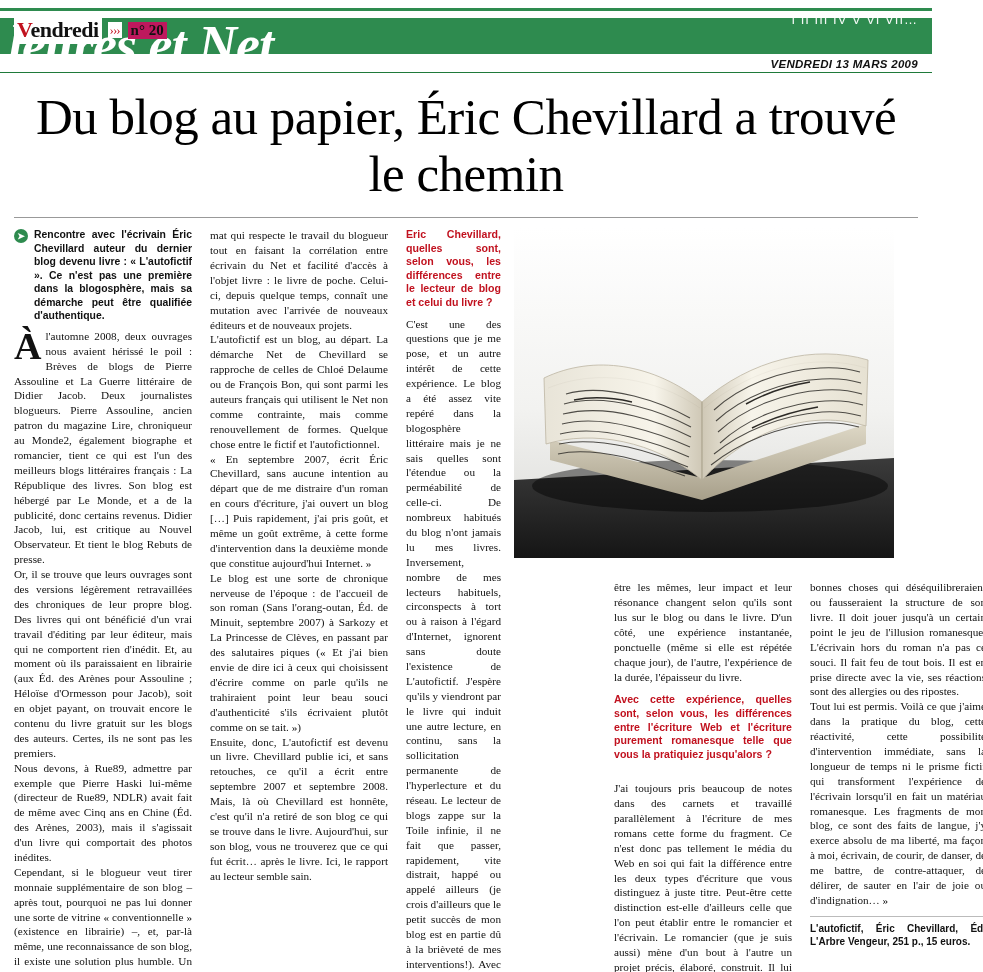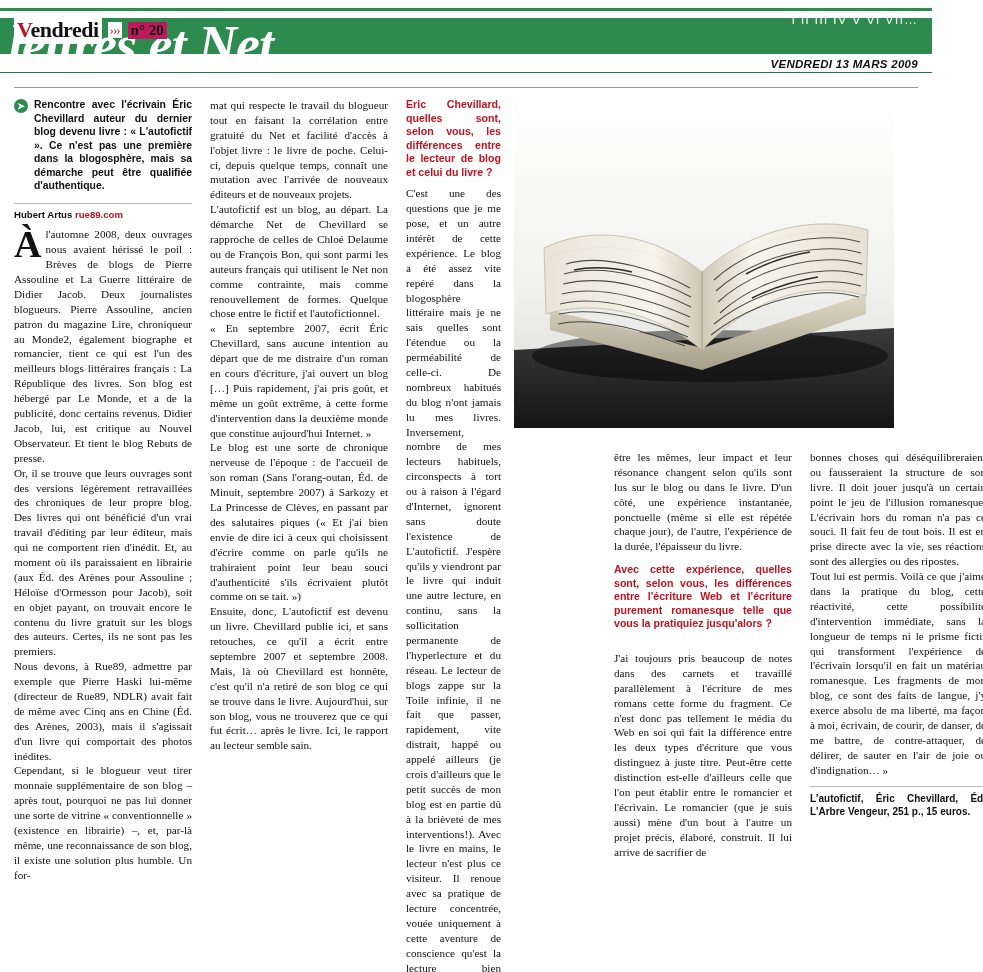--- a/index.html
+++ b/index.html
@@ -237,41 +237,38 @@
       <span class="brand-name"><span class="v-red">V</span><span>endredi</span></span>
       <span class="brand-arrows">›››</span>
       <span class="brand-num">n° 20</span>
     </div>
 
     <div class="mast-title">lettres et Net</div>
     <div class="mast-right-marks">I II III IV V VI VII…</div>
     <div class="mast-date">VENDREDI 13 MARS 2009</div>
   </div>
 
+  <h1 class="headline">Du blog au papier, Éric Chevillard a trouvé le chemin</h1>
   <div class="rule-under-head"></div>
 
   <div class="content">
 
     <div class="col" id="col1">
       <div class="standfirst">
         <span class="bullet-arrow">➤</span>
         <span>Rencontre avec l'écrivain Éric Chevillard auteur du dernier blog devenu livre : « L'autofictif ». Ce n'est pas une première dans la blogosphère, mais sa démarche peut être qualifiée d'authentique.</span>
       </div>
-      <div class="byline">
-        <span>Hubert Artus</span>
-        <span class="rue">rue89.com</span>
-      </div>
       <p class="dropcap-para"><span class="dropcap">À</span><span> l'automne 2008, deux ouvrages nous avaient hérissé le poil : Brèves de blogs de Pierre Assouline et La Guerre littéraire de Didier Jacob. Deux journalistes blogueurs. Pierre Assouline, ancien patron du magazine Lire, chroniqueur au Monde2, également biographe et romancier, tient ce qui est l'un des meilleurs blogs littéraires français : La République des livres. Son blog est hébergé par Le Monde, et a de la publicité, donc certains revenus. Didier Jacob, lui, est critique au Nouvel Observateur. Et tient le blog Rebuts de presse.</span></p>
       <p class="sp">Or, il se trouve que leurs ouvrages sont des versions légèrement retravaillées des chroniques de leur propre blog. Des livres qui ont bénéficié d'un vrai travail d'éditing par leur éditeur, mais qui ne comportent rien d'inédit. Et, au moment où ils paraissaient en librairie (aux Éd. des Arènes pour Assouline ; Héloïse d'Ormesson pour Jacob), soit en objet payant, on trouvait encore le contenu du livre gratuit sur les blogs des auteurs. Certes, ils ne sont pas les premiers.</p>
       <p class="sp">Nous devons, à Rue89, admettre par exemple que Pierre Haski lui-même (directeur de Rue89, NDLR) avait fait de même avec Cinq ans en Chine (Éd. des Arènes, 2003), mais il s'agissait d'un livre qui comportait des photos inédites.</p>
       <p class="sp">Cependant, si le blogueur veut tirer monnaie supplémentaire de son blog – après tout, pourquoi ne pas lui donner une sorte de vitrine « conventionnelle » (existence en librairie) –, et, par-là même, une reconnaissance de son blog, il existe une solution plus humble. Un for-</p>
     </div>
 
     <div class="col" id="col2">
-      <p>mat qui respecte le travail du blogueur tout en faisant la corrélation entre gratuité du Net et facilité d'accès à l'objet livre : le livre de poche. Celui-ci, depuis quelque temps, connaît une mutation avec l'arrivée de nouveaux éditeurs et de nouveaux projets.</p>
+      <p>mat qui respecte le travail du blogueur tout en faisant la corrélation entre écrivain du Net et facilité d'accès à l'objet livre : le livre de poche. Celui-ci, depuis quelque temps, connaît une mutation avec l'arrivée de nouveaux éditeurs et de nouveaux projets.</p>
       <p class="sp">L'autofictif est un blog, au départ. La démarche Net de Chevillard se rapproche de celles de Chloé Delaume ou de François Bon, qui sont parmi les auteurs français qui utilisent le Net non comme contrainte, mais comme renouvellement de formes. Quelque chose entre le fictif et l'autofictionnel.</p>
       <p class="sp">« En septembre 2007, écrit Éric Chevillard, sans aucune intention au départ que de me distraire d'un roman en cours d'écriture, j'ai ouvert un blog […] Puis rapidement, j'ai pris goût, et même un goût extrême, à cette forme d'intervention dans la deuxième monde que constitue aujourd'hui Internet. »</p>
       <p class="sp">Le blog est une sorte de chronique nerveuse de l'époque : de l'accueil de son roman (Sans l'orang-outan, Éd. de Minuit, septembre 2007) à Sarkozy et La Princesse de Clèves, en passant par des salutaires piques (« Et j'ai bien envie de dire ici à ceux qui choisissent d'écrire comme on parle qu'ils ne trahiraient point leur beau souci d'authenticité s'ils écrivaient plutôt comme on se tait. »)</p>
       <p class="sp">Ensuite, donc, L'autofictif est devenu un livre. Chevillard publie ici, et sans retouches, ce qu'il a écrit entre septembre 2007 et septembre 2008. Mais, là où Chevillard est honnête, c'est qu'il n'a retiré de son blog ce qui se trouve dans le livre. Aujourd'hui, sur son blog, vous ne trouverez que ce qui fut écrit… après le livre. Ici, le rapport au lecteur semble sain.</p>
     </div>
 
     <div class="col" id="col3">
       <div class="question">Eric Chevillard, quelles sont, selon vous, les différences entre le lecteur de blog et celui du livre ?</div>
       <p>C'est une des questions que je me pose, et un autre intérêt de cette expérience. Le blog a été assez vite repéré dans la blogosphère littéraire mais je ne sais quelles sont l'étendue ou la perméabilité de celle-ci. De nombreux habitués du blog n'ont jamais lu mes livres. Inversement, nombre de mes lecteurs habituels, circonspects à tort ou à raison à l'égard d'Internet, ignorent sans doute l'existence de L'autofictif. J'espère qu'ils y viendront par le livre qui induit une autre lecture, en continu, sans la sollicitation permanente de l'hyperlecture et du réseau. Le lecteur de blogs zappe sur la Toile infinie, il ne fait que passer, rapidement, vite distrait, happé ou appelé ailleurs (je crois d'ailleurs que le petit succès de mon blog est en partie dû à la brièveté de mes interventions!). Avec le livre en mains, le lecteur n'est plus ce visiteur. Il renoue avec sa pratique de lecture concentrée, vouée uniquement à cette aventure de conscience qu'est la lecture bien comprise.</p>
     </div>

